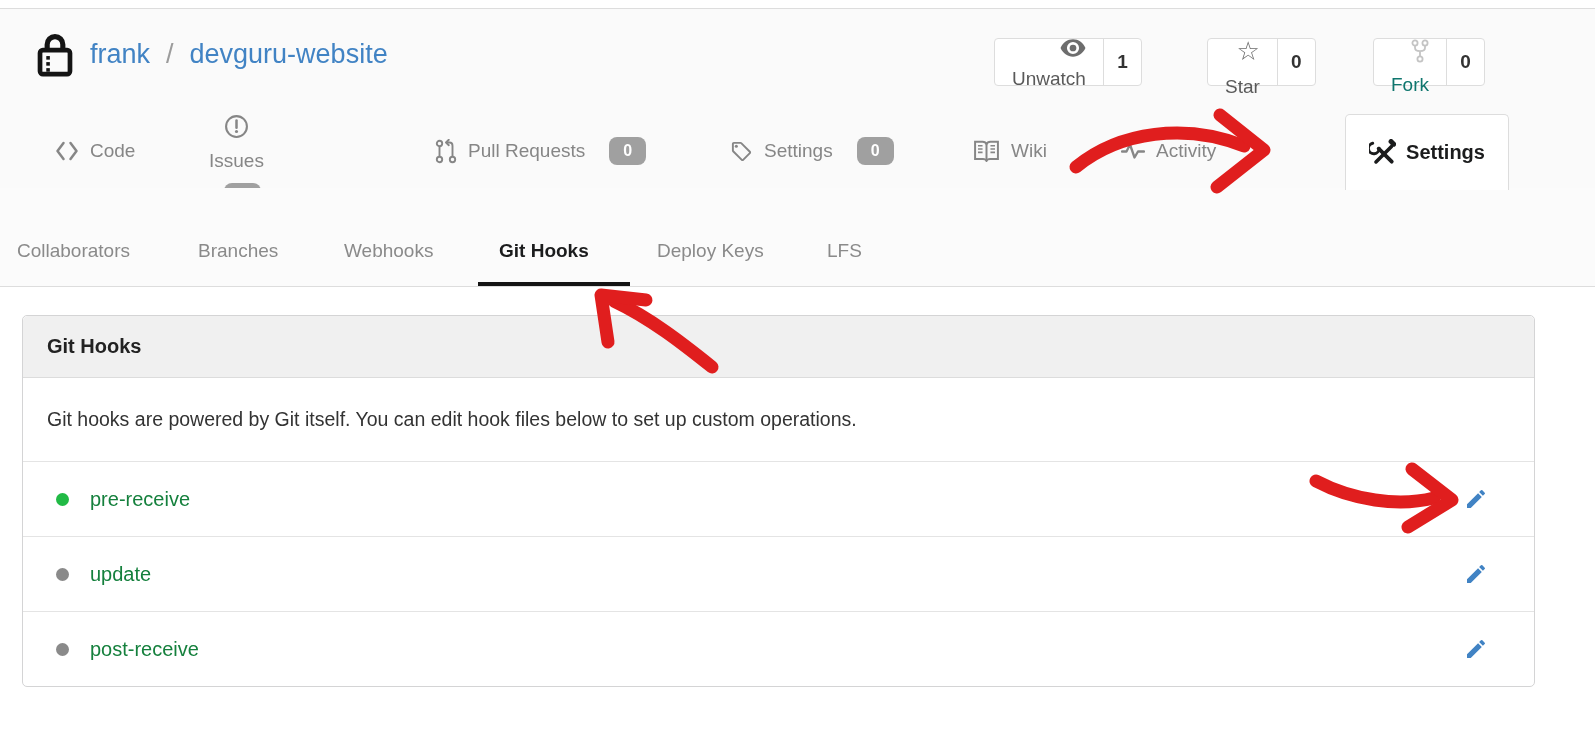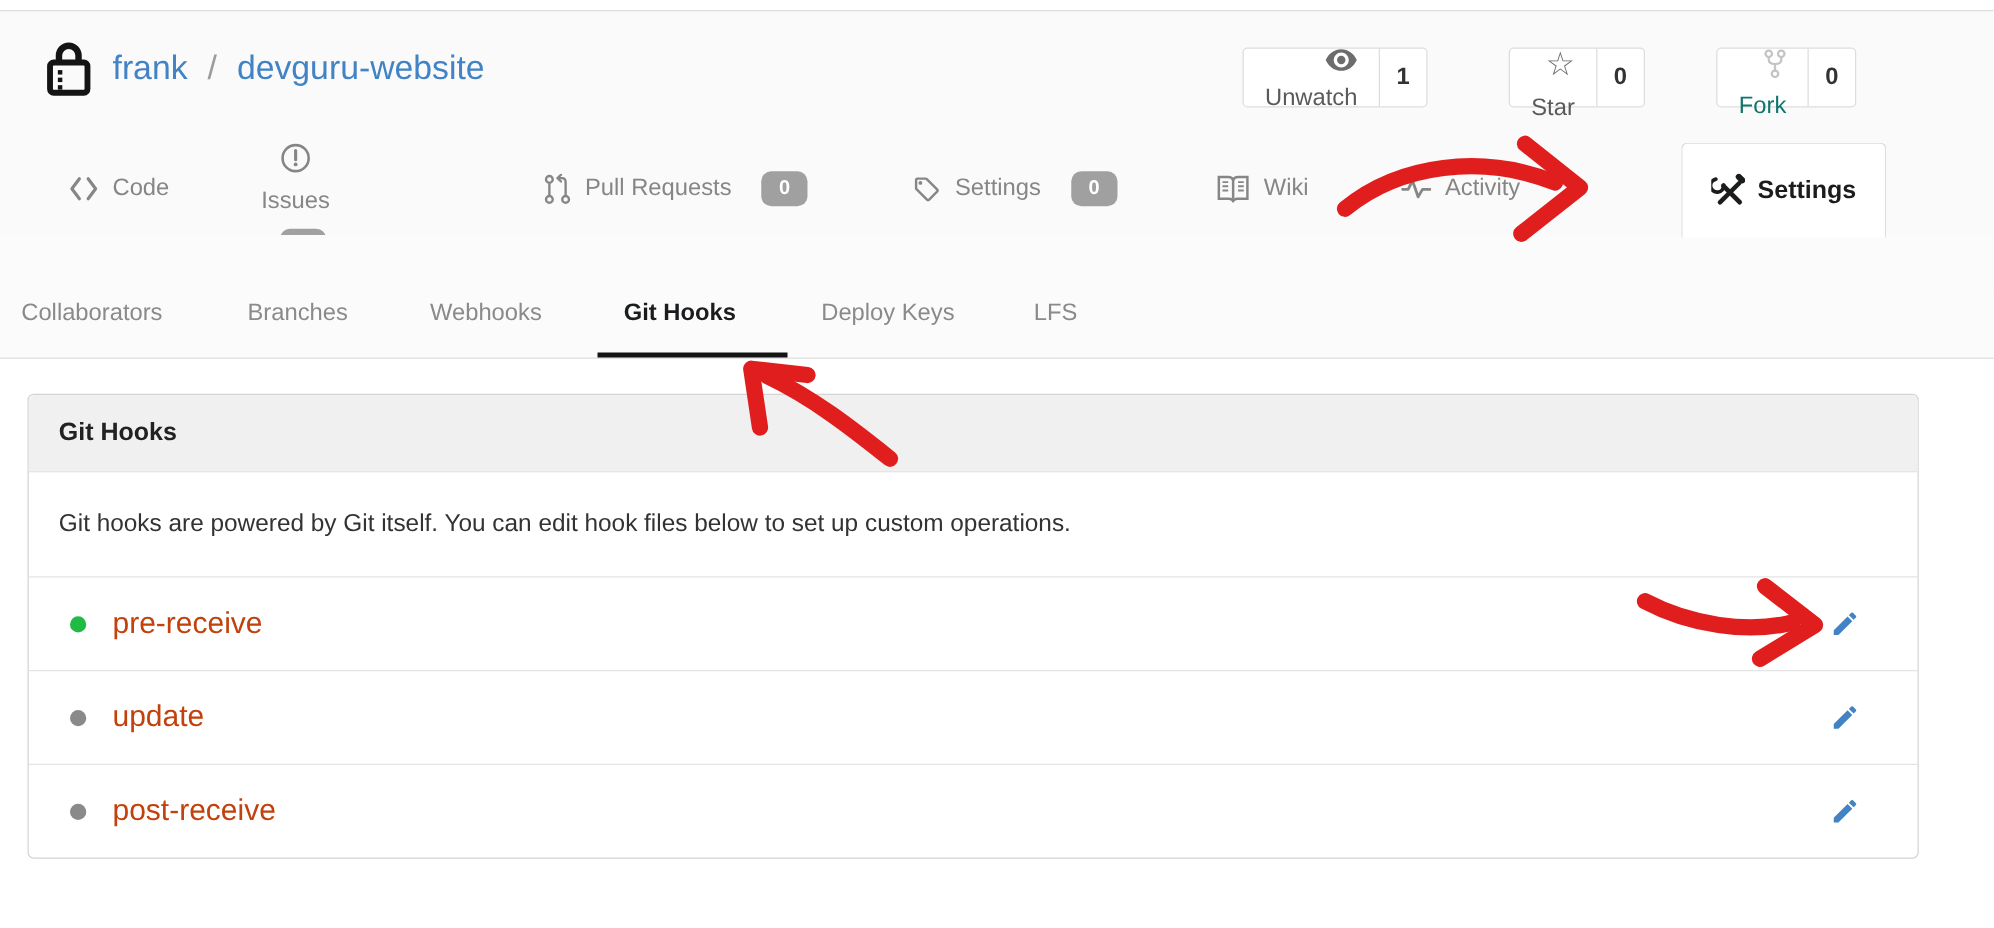--- a/index.html
+++ b/index.html
@@ -60,21 +60,21 @@
 
   
   .panel{position:absolute;top:315px;left:22px;width:1513px;background:#fff;
     border:1px solid #d4d4d5;border-radius:5px;}
   .panel-header{height:62px;background:#f0f0f0;border-bottom:1px solid #dcdcdc;
     border-radius:5px 5px 0 0;display:flex;align-items:center;padding:0 24px;
     font-size:20px;font-weight:bold;color:#222;}
   .panel-desc{height:83px;display:flex;align-items:center;padding:0 24px;
     font-size:19.5px;color:#333;}
   .hook-row{height:75px;border-top:1px solid #e4e4e4;display:flex;align-items:center;
-    padding:0 46px 0 33px;font-size:24px;color:#c2410c;}
+    padding:0 46px 0 33px;font-size:20px;color:#15803d;}
   .hook-dot{width:13px;height:13px;border-radius:50%;margin-right:21px;flex:none;}
   .dot-active{background:var(--hook-active-green);}
   .dot-inactive{background:var(--hook-inactive-gray);}
   .hook-edit{margin-left:auto;width:24px;height:24px;cursor:pointer;display:flex;
     align-items:center;justify-content:center;}
   .hook-edit svg{fill:var(--edit-pencil-blue);}
 
   
   .arrows{position:absolute;left:0;top:0;z-index:60;pointer-events:none;}
   .arrow{fill:none;stroke:var(--annotation-red);stroke-width:13;

